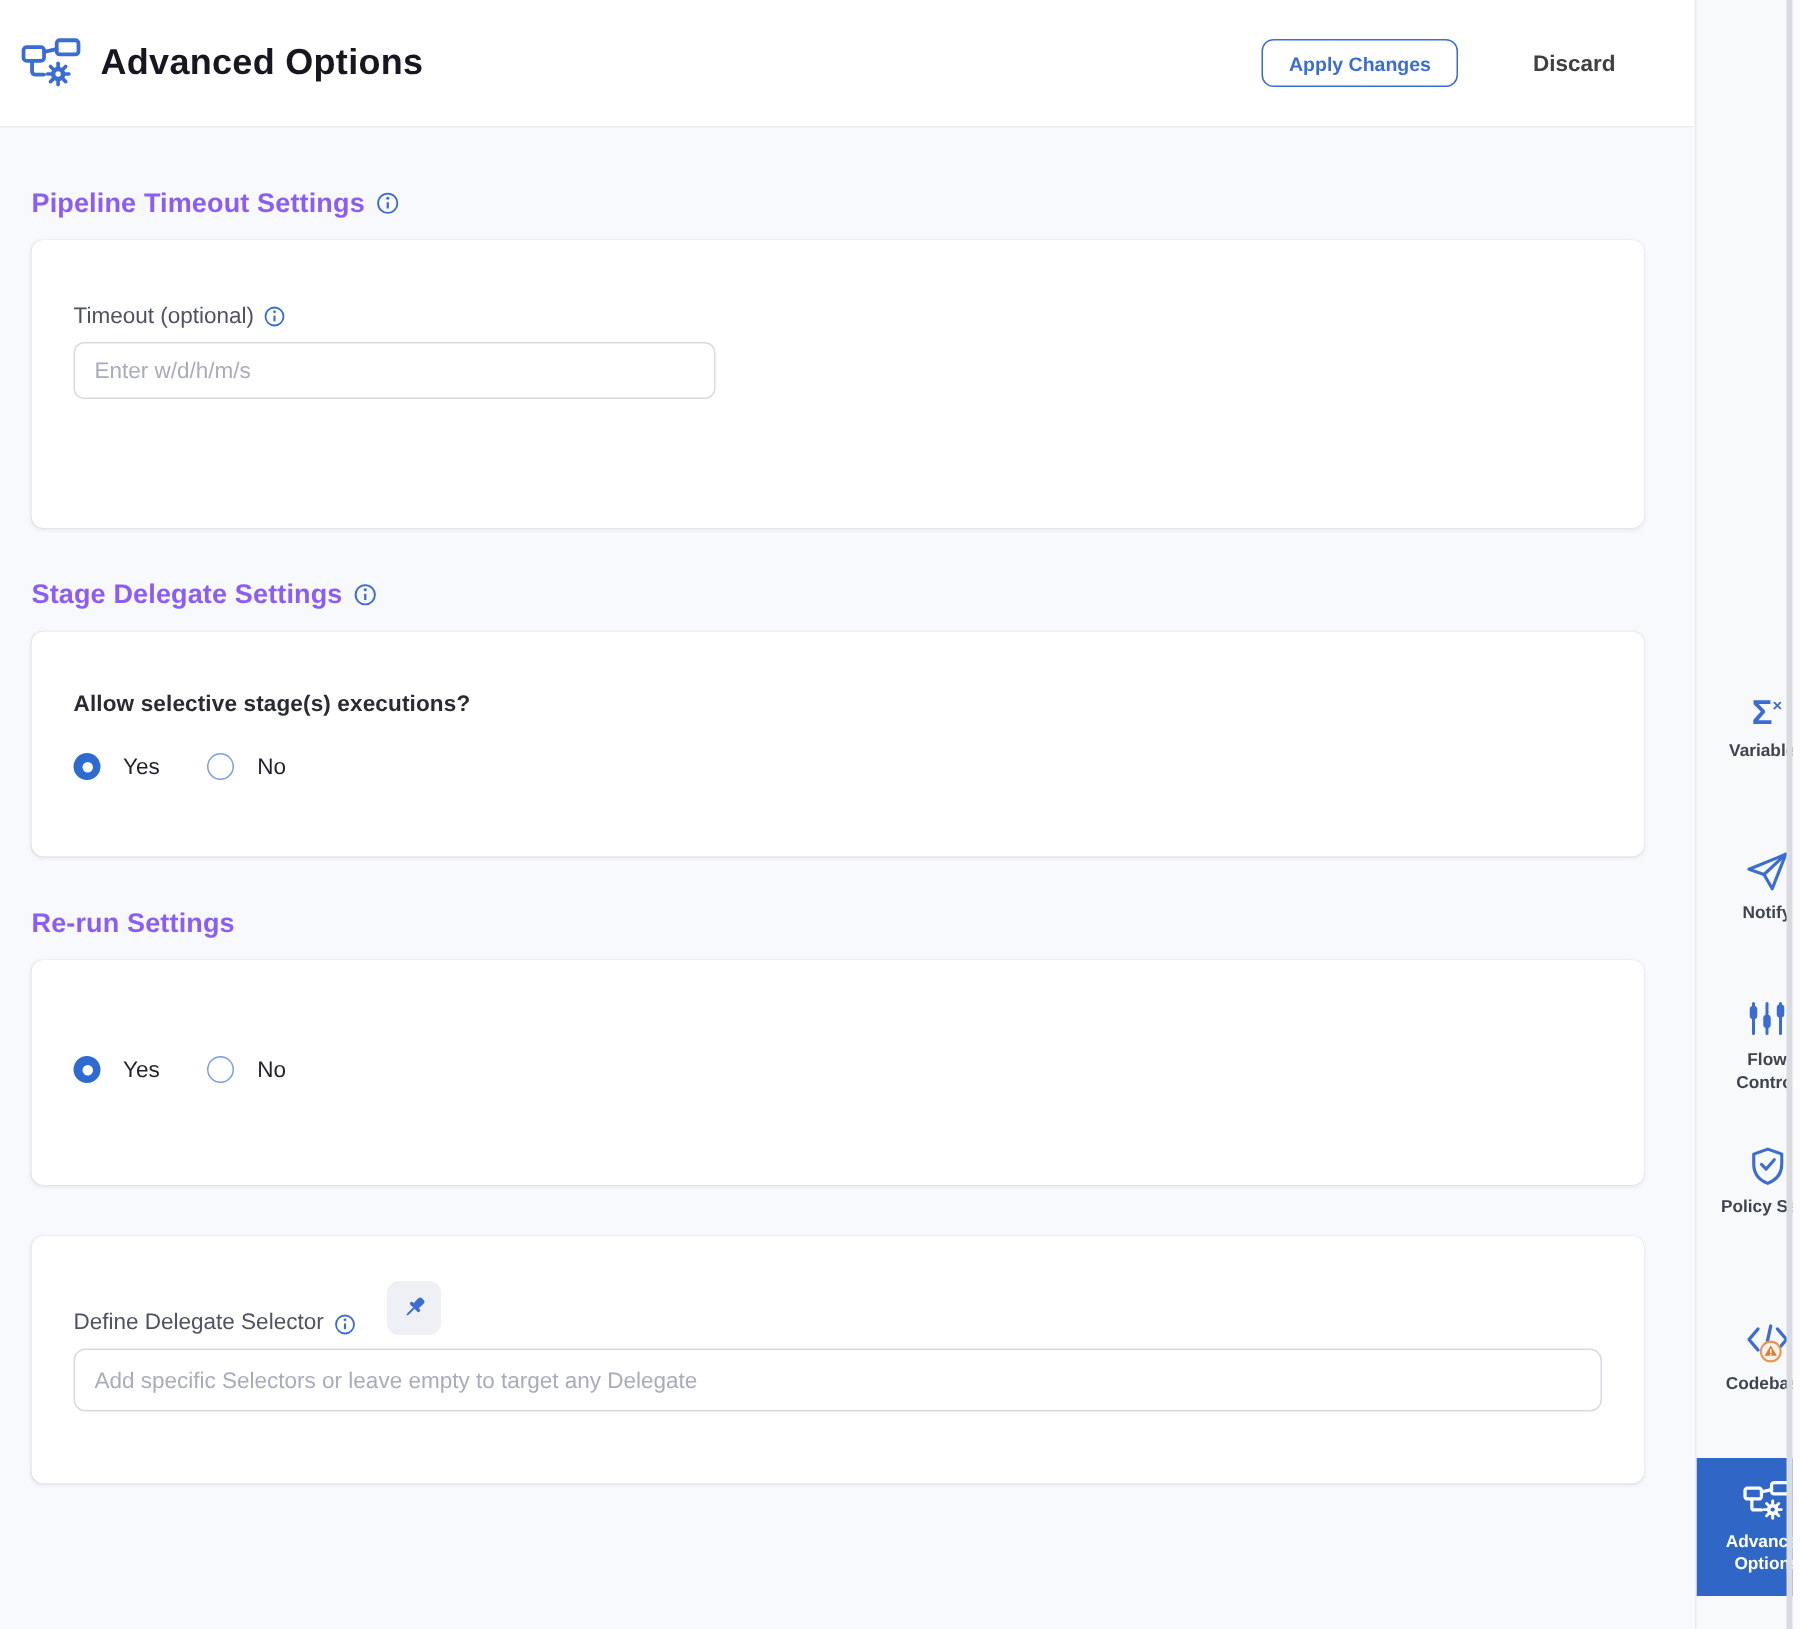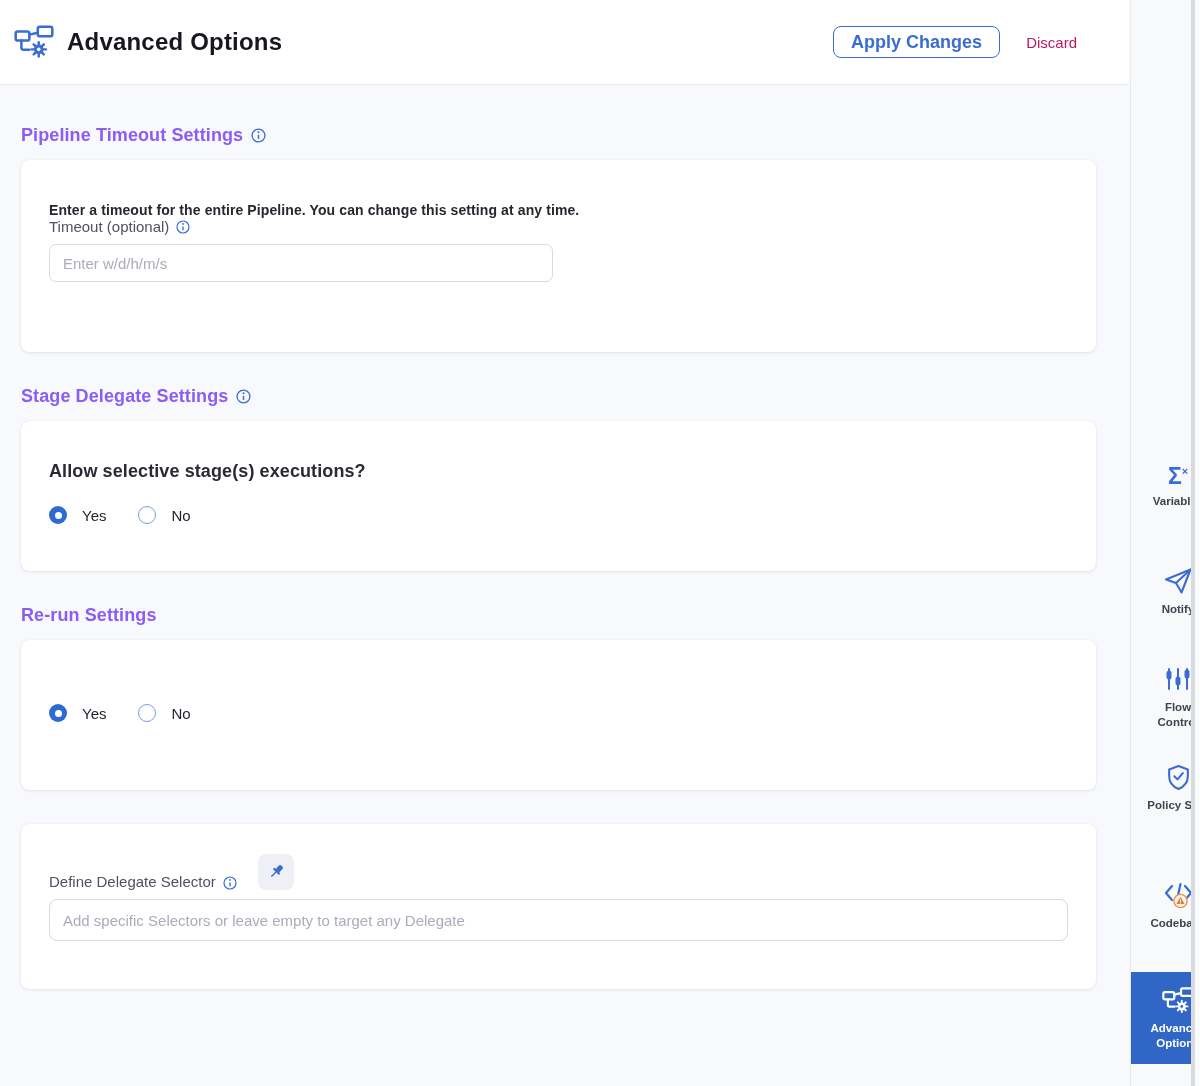--- a/index.html
+++ b/index.html
@@ -17,52 +17,52 @@
     display:flex; align-items:center; padding:0 52px 0 14px;
   }
   .title-icon { width:40px; height:34px; flex:0 0 auto; }
   .page-title {
     font-size:24px; font-weight:700; color:#17181f; margin-left:13px;
     letter-spacing:.2px;
   }
   .header-actions { margin-left:auto; display:flex; align-items:center; gap:26px; }
   .btn-apply {
     background:#ffffff; color:#3b6cd4; border:1.6px solid #3b6cd4;
-    border-radius:8px; height:32px; padding:0 17px; font-size:18px; font-weight:700;
+    border-radius:8px; height:32px; padding:0 17px; font-size:13px; font-weight:700;
     font-family:"Liberation Sans", sans-serif; cursor:pointer;
   }
   .btn-discard {
-    background:none; border:none; color:#be185d; font-size:15px; font-weight:400;
-    font-family:"Liberation Sans", sans-serif; cursor:pointer;
+    background:none; border:none; color:#404040; font-size:15px; font-weight:700;
+    font-family:"Liberation Sans", sans-serif; cursor:pointer;margin-left:24px;
   }
   .content { padding:40px 33px 0 21px; }
   .section-heading {
     display:flex; align-items:center; gap:8px; margin-bottom:14px;
   }
   .section-heading h2 { font-size:18px; font-weight:700; color:#8b5cf6; letter-spacing:.1px; }
   .section-heading + .card { margin-bottom:0; }
   .spacer { height:34px; }
   .card {
     background:#ffffff; border-radius:8px;
     box-shadow:0 0 1px rgba(40,41,61,.12), 0 1px 3px rgba(96,97,112,.12);
   }
   .card-inner-1 { padding:42px 28px 0; height:192px; }
   .card-inner-q { padding:40px 28px 0; height:150px; }
   .card-inner-4 { padding:30px 28px 0; height:165px; }
   .desc { font-size:14px; font-weight:700; color:#26272f; letter-spacing:.1px; }
-  .question { font-size:18px; font-weight:700; color:#292b34; letter-spacing:.1px; }
+  .question { font-size:15px; font-weight:700; color:#292b34; letter-spacing:.1px; }
   .field-label-row { display:flex; align-items:center; gap:7px; }
   .field-label { font-size:15px; color:#4f5262; }
   .text-input {
     display:block; margin-top:9px; height:38px; border:1px solid #d8dae2;
     border-radius:7px; padding:0 13px; font-size:15px; color:#1c1d26;
     font-family:"Liberation Sans", sans-serif; background:#fff; outline:none;
   }
   .text-input::placeholder { color:#a9acba; }
-  .input-timeout { width:504px; }
+  .input-timeout { width:428px; }
   .input-delegate { width:100%; height:42px; border-radius:8px; }
   .radio-row { display:flex; align-items:center; gap:32px; margin-top:24px; }
   .radio-option { display:flex; align-items:center; gap:15px; cursor:pointer; }
   .radio-circle { width:18px; height:18px; border-radius:50%; position:relative; flex:0 0 auto; }
   .radio-circle.checked { background:#2e6bd0; }
   .radio-circle.checked::after {
     content:""; position:absolute; left:50%; top:50%; width:7px; height:7px;
     margin:-3.5px 0 0 -3.5px; border-radius:50%; background:#ffffff;
   }
   .radio-circle.unchecked { background:#ffffff; border:1.6px solid #79a0e2; }
@@ -138,21 +138,20 @@
     <div class="section-heading">
       <h2>Pipeline Timeout Settings</h2>
       <svg width="15" height="15" viewBox="0 0 14 14">
         <circle cx="7" cy="7" r="6" fill="none" stroke="#3b6cd4" stroke-width="1.2"></circle>
         <line x1="7" y1="6.4" x2="7" y2="10.2" stroke="#3b6cd4" stroke-width="1.4"></line>
         <circle cx="7" cy="3.9" r="0.95" fill="#3b6cd4"></circle>
       </svg>
     </div>
     <div class="card">
       <div class="card-inner-1">
-        <div class="desc">Enter a timeout for the entire Pipeline. You can change this setting at any time.</div>
         <div class="field-label-row">
           <span class="field-label">Timeout (optional)</span>
           <svg width="14" height="14" viewBox="0 0 14 14">
             <circle cx="7" cy="7" r="6" fill="none" stroke="#3b6cd4" stroke-width="1.2"></circle>
             <line x1="7" y1="6.4" x2="7" y2="10.2" stroke="#3b6cd4" stroke-width="1.4"></line>
             <circle cx="7" cy="3.9" r="0.95" fill="#3b6cd4"></circle>
           </svg>
         </div>
         <input class="text-input input-timeout" type="text" placeholder="Enter w/d/h/m/s" style="">
       </div>

